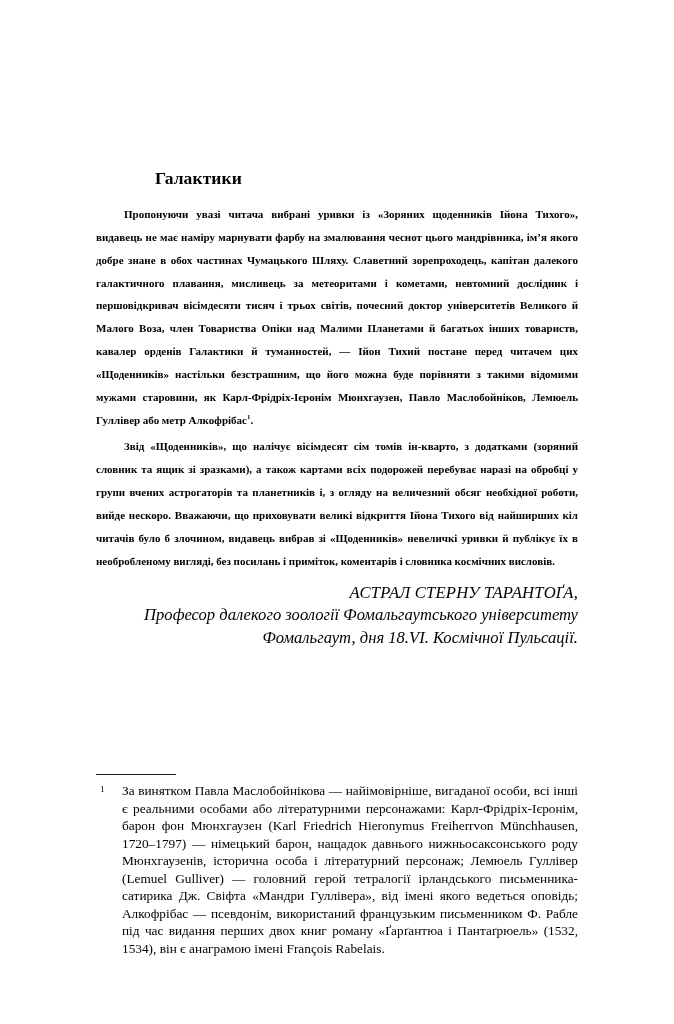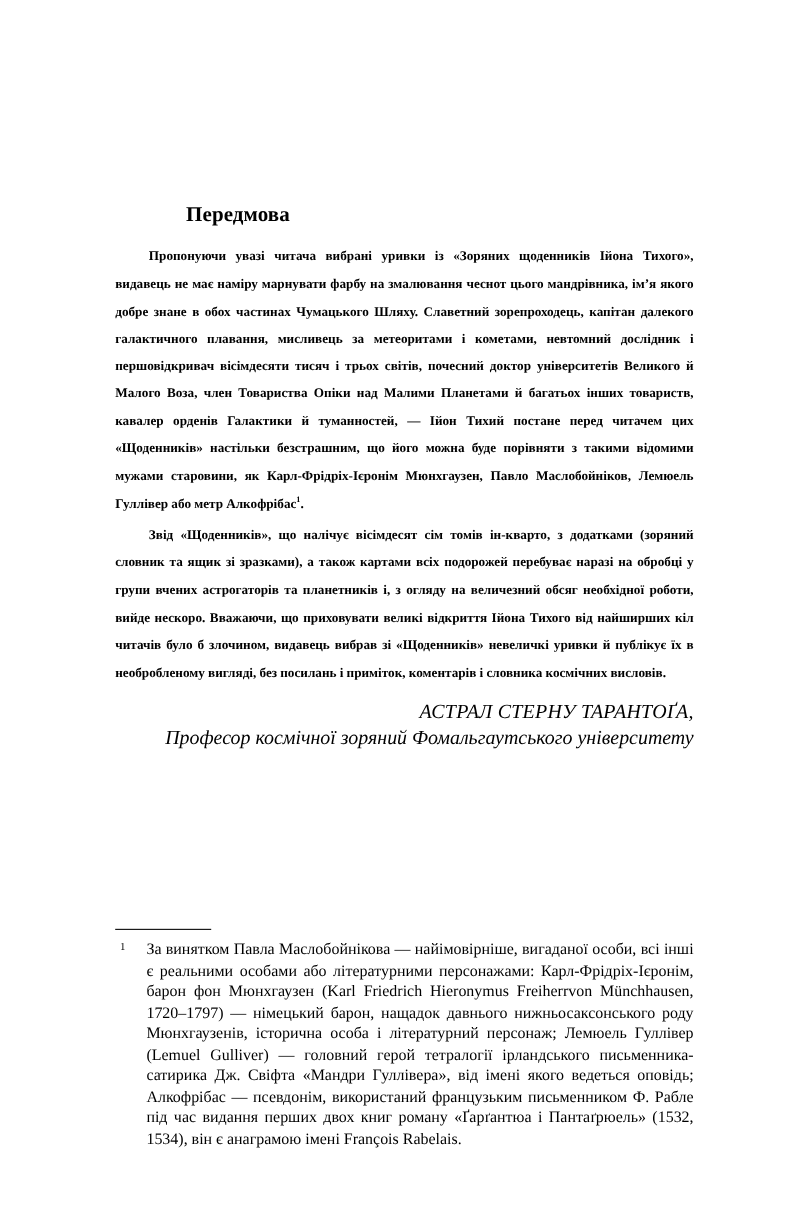--- a/index.html
+++ b/index.html
@@ -99,30 +99,31 @@
     line-height: 0;
   }
 </style>
 </head>
 <body>
 
 <div class="page">
 
   <div class="content">
 
-    <h1 class="chapter-title">Передмова</h1>
+    <h1 class="chapter-title">Галактики</h1>
 
     <p class="body-par"><span>Пропонуючи увазі читача вибрані уривки із «Зоряних щоденників Ійона Тихого», видавець не має наміру марнувати фарбу на змалювання чеснот цього мандрівника, ім’я якого добре знане в обох частинах Чумацького Шляху. Славетний зорепроходець, капітан далекого галактичного плавання, мисливець за метеоритами і кометами, невтомний дослідник і першовідкривач вісімдесяти тисяч і трьох світів, почесний доктор університетів Великого й Малого Воза, член Товариства Опіки над Малими Планетами й багатьох інших товариств, кавалер орденів Галактики й туманностей, — Ійон Тихий постане перед читачем цих «Щоденників» настільки безстрашним, що його можна буде порівняти з такими відомими мужами старовини, як Карл-Фрідріх-Ієронім Мюнхгаузен, Павло Маслобойніков, Лемюель Гуллівер або метр Алкофрібас</span><sup class="note-ref">1</sup>.</p>
 
     <p class="body-par">Звід «Щоденників», що налічує вісімдесят сім томів ін-кварто, з додатками (зоряний словник та ящик зі зразками), а також картами всіх подорожей перебуває наразі на обробці у групи вчених астрогаторів та планетників і, з огляду на величезний обсяг необхідної роботи, вийде нескоро. Вважаючи, що приховувати великі відкриття Ійона Тихого від найширших кіл читачів було б злочином, видавець вибрав зі «Щоденників» невеличкі уривки й публікує їх в необробленому вигляді, без посилань і приміток, коментарів і словника космічних висловів.</p>
 
 
     <div class="signature">
       <div class="sig-name">АСТРАЛ СТЕРНУ ТАРАНТОҐА,</div>
-      <div>Професор космічної зоряний Фомальгаутського університету</div>
+      <div>Професор далекого зоології Фомальгаутського університету</div>
+      <div>Фомальгаут, дня 18.VI. Космічної Пульсації.</div>
     </div>
 
   </div>
 
   <div class="footnote-area">
     <div class="footnote-rule"></div>
     <div class="footnote">
       <span class="footnote-marker">1</span><span>За винятком Павла Маслобойнікова — найімовірніше, вигаданої особи, всі інші є реальними особами або літературними персонажами: Карл-Фрідріх-Ієронім, барон фон Мюнхгаузен (Karl Friedrich Hieronymus Freiherrvon Münchhausen, 1720–1797) — німецький барон, нащадок давнього нижньосаксонського роду Мюнхгаузенів, історична особа і літературний персонаж; Лемюель Гуллівер (Lemuel Gulliver) — головний герой тетралогії ірландського письменника-сатирика Дж. Свіфта «Мандри Гуллівера», від імені якого ведеться оповідь; Алкофрібас — псевдонім, використаний французьким письменником Ф. Рабле під час видання перших двох книг роману «Ґарґантюа і Пантаґрюель» (1532, 1534), він є анаграмою імені François Rabelais.</span>
     </div>
   </div>

